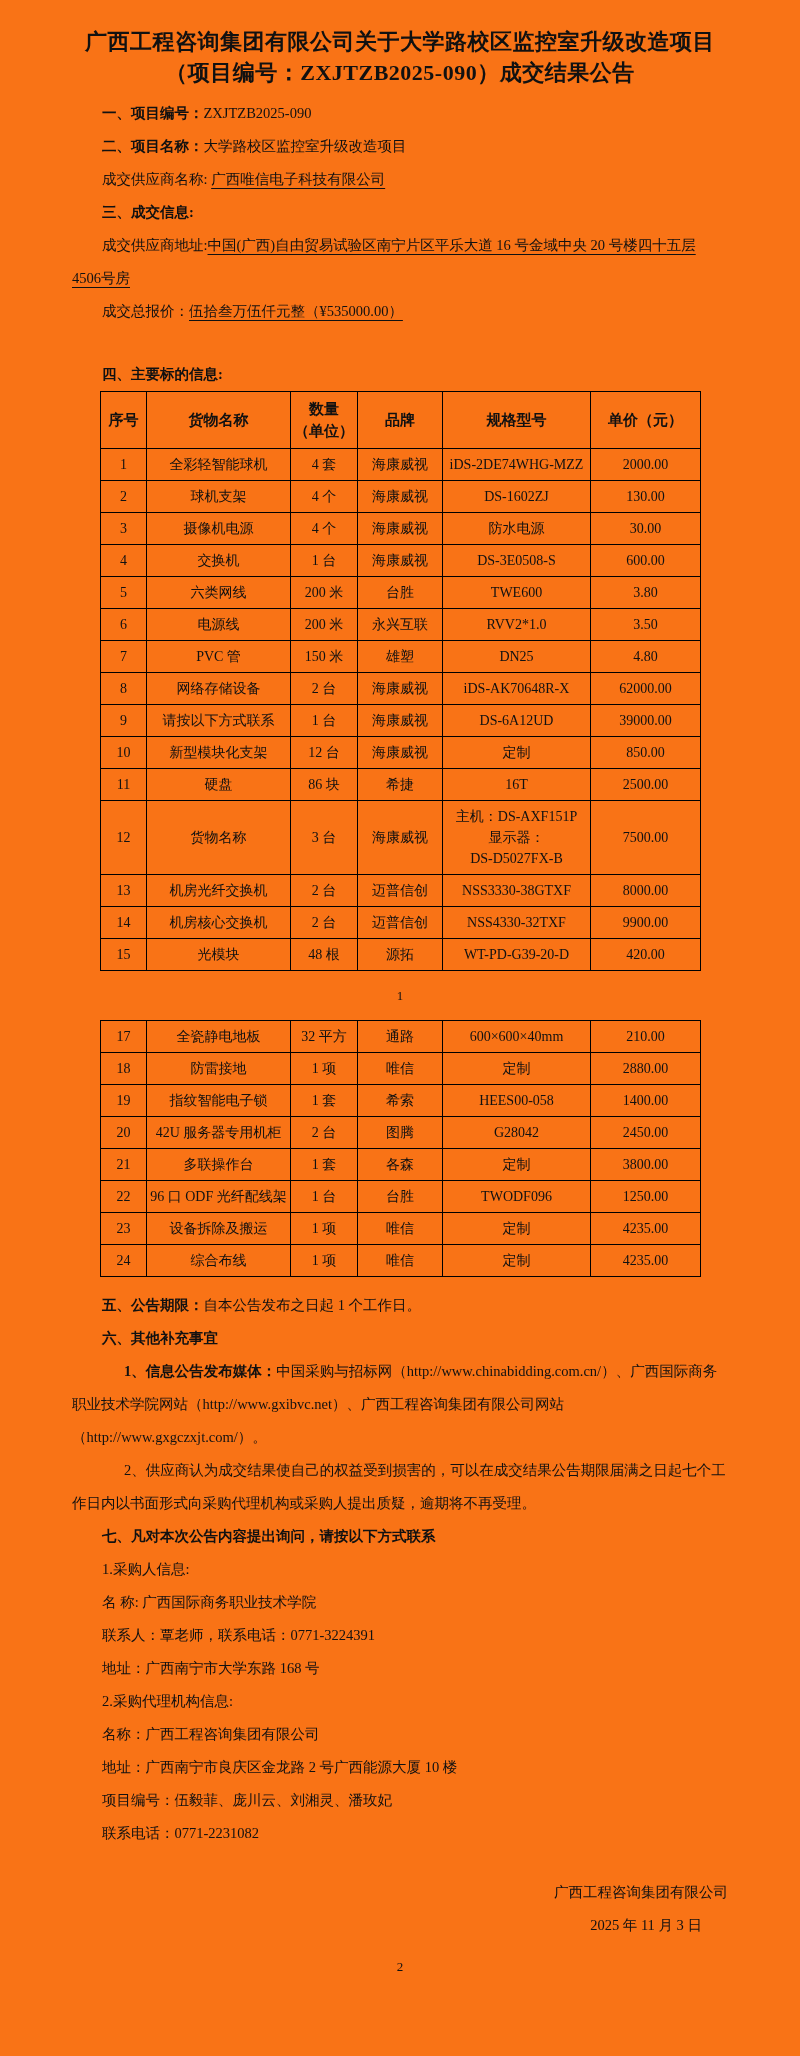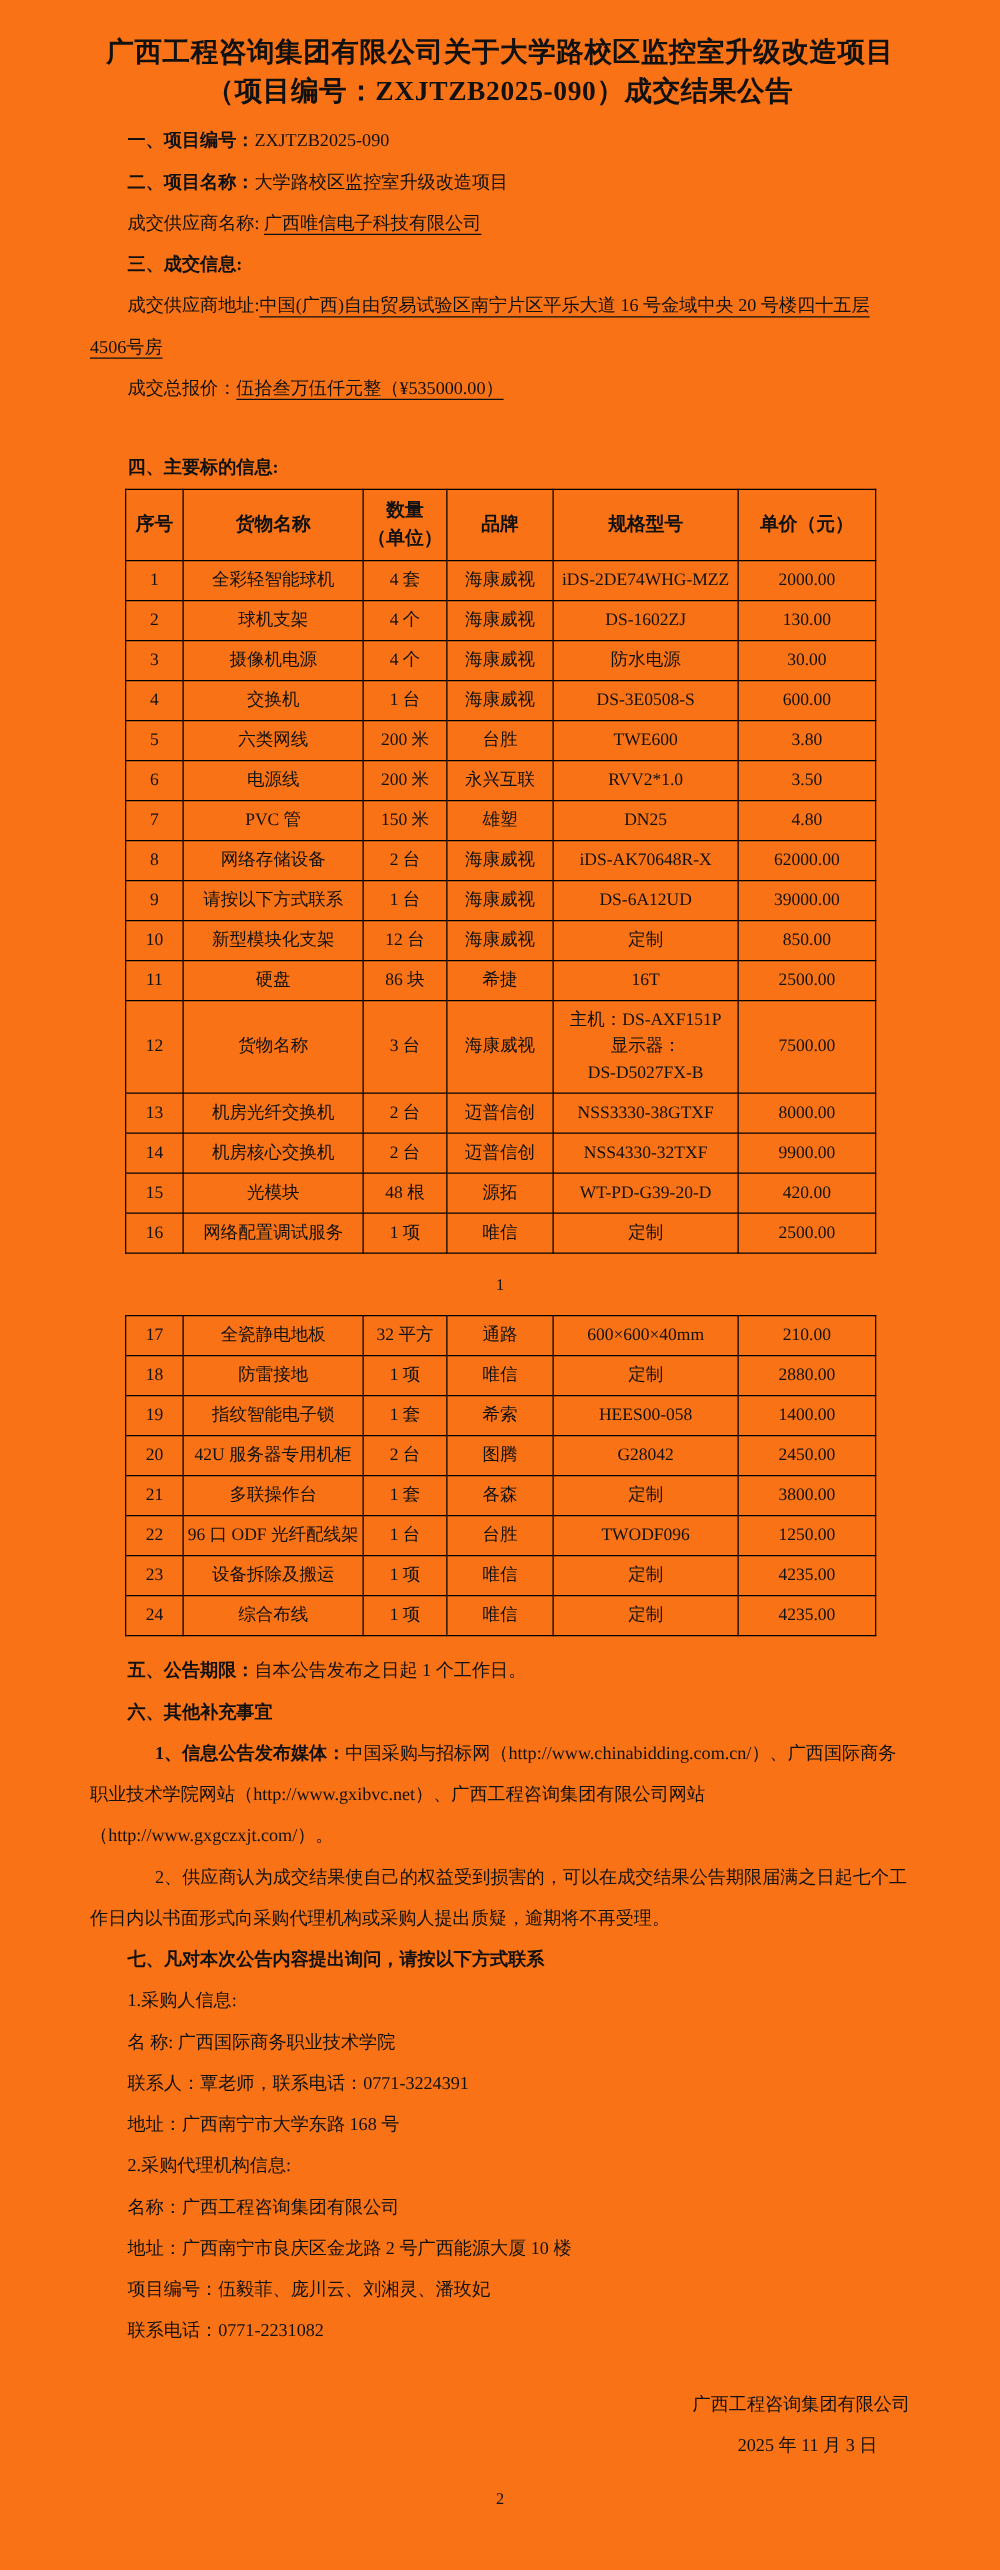--- a/index.html
+++ b/index.html
@@ -195,28 +195,20 @@
           <td>9900.00</td>
         </tr>
         <tr>
           <td>15</td>
           <td>光模块</td>
           <td>48 根</td>
           <td>源拓</td>
           <td>WT-PD-G39-20-D</td>
           <td>420.00</td>
         </tr>
-        <tr>
-          <td>16</td>
-          <td>网络配置调试服务</td>
-          <td>1 项</td>
-          <td>唯信</td>
-          <td>定制</td>
-          <td>2500.00</td>
-        </tr>
       </tbody>
   </table>
 
   <div class="page-num">1</div>
 
   <div class="table2-wrap">
   <table>
     <colgroup>
           <col class="c0">
           <col class="c1">

